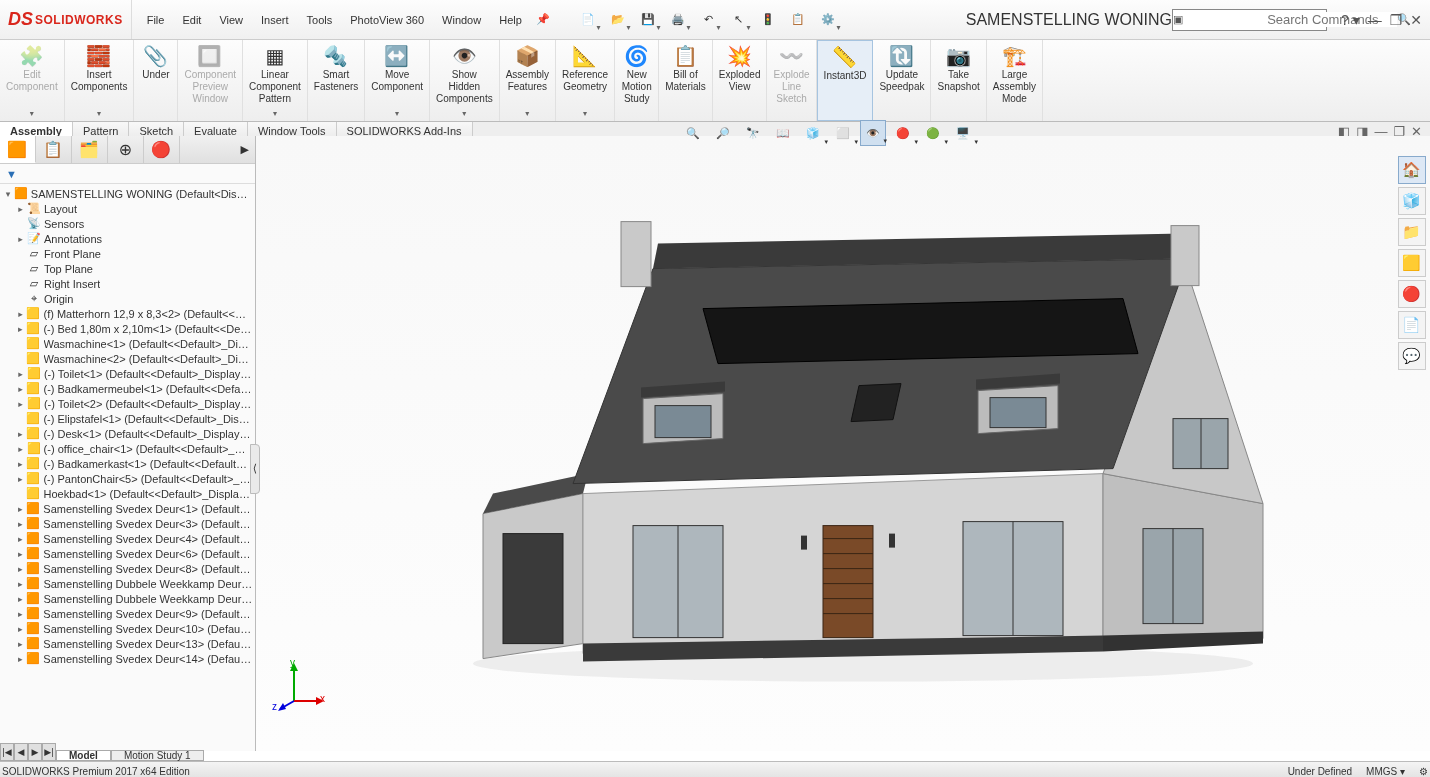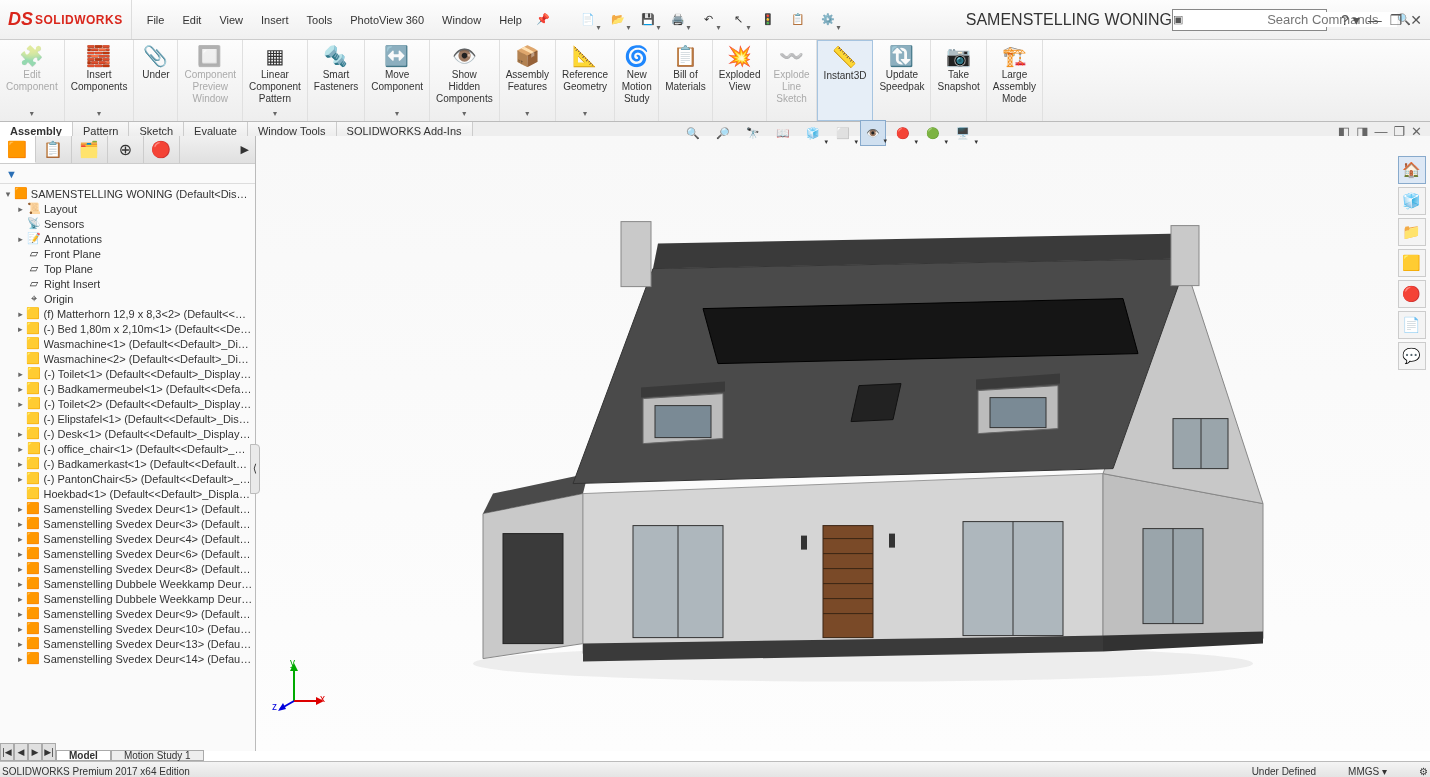--- a/index.html
+++ b/index.html
@@ -77,21 +77,21 @@
 
 
 .btabs-wrap { position: absolute; left: 0; bottom: 16px; height: 18px; display: flex; align-items: stretch; font-size: 10px; }
 .btabs-nav { display: flex; }
 .btabs-nav span { width: 14px; background: #e0e0e0; border: 1px solid #aaa; display: flex; align-items: center; justify-content: center; cursor: pointer; font-size: 9px; }
 .btab { padding: 1px 12px; border: 1px solid #aaa; background: #eee; cursor: pointer; display: flex; align-items: center; }
 .btab.active { background: #fff; font-weight: bold; }
 
 
 .status { position: absolute; left: 0; right: 0; bottom: 0; height: 16px; background: linear-gradient(#f4f4f4,#e4e4e4); border-top: 1px solid #bbb; display: flex; align-items: flex-end; font-size: 10px; padding: 0 2px; }
-.status .sp { margin-left: auto; display: flex; gap: 32px; align-items: center; }
+.status .sp { margin-left: auto; display: flex; gap: 14px; align-items: center; }
 
 
 .house { position: absolute; left: 50%; top: 50%; transform: translate(-50%, -52%); }
 
 </style>
 </head>
 <body>
 
 <div class="titlebar">
   <div class="logo">

